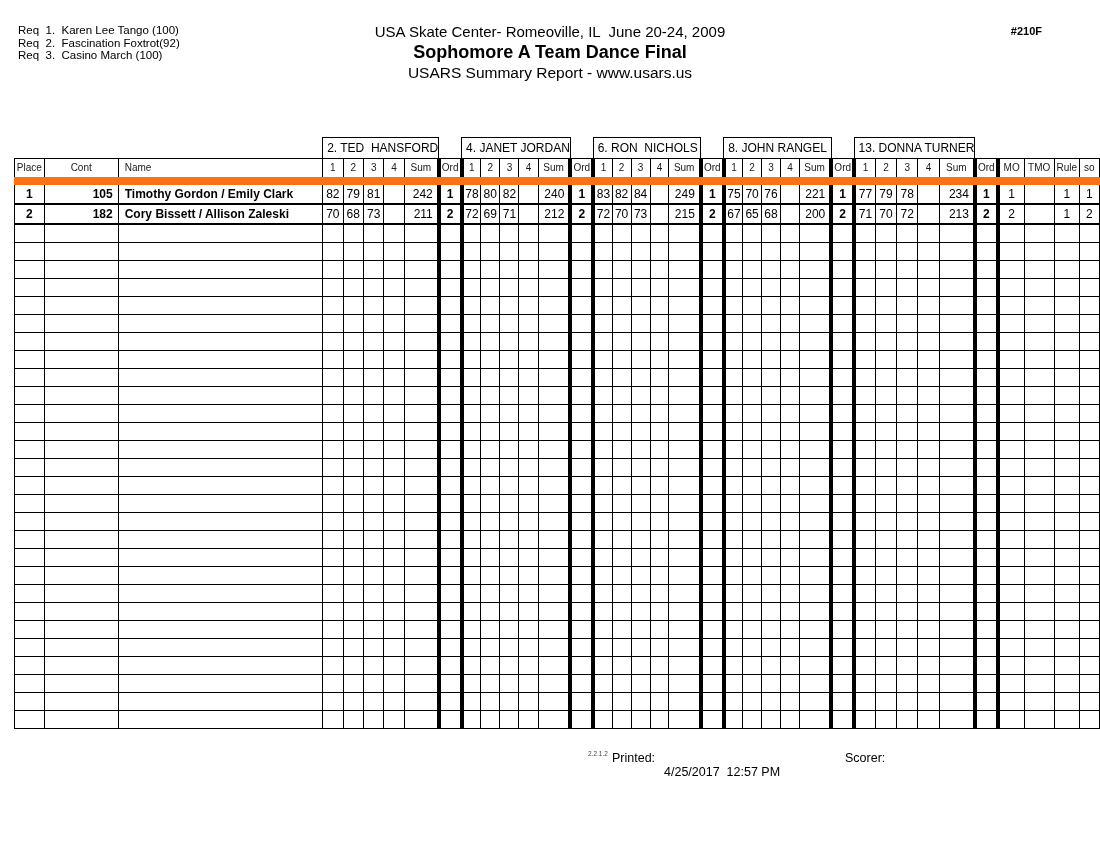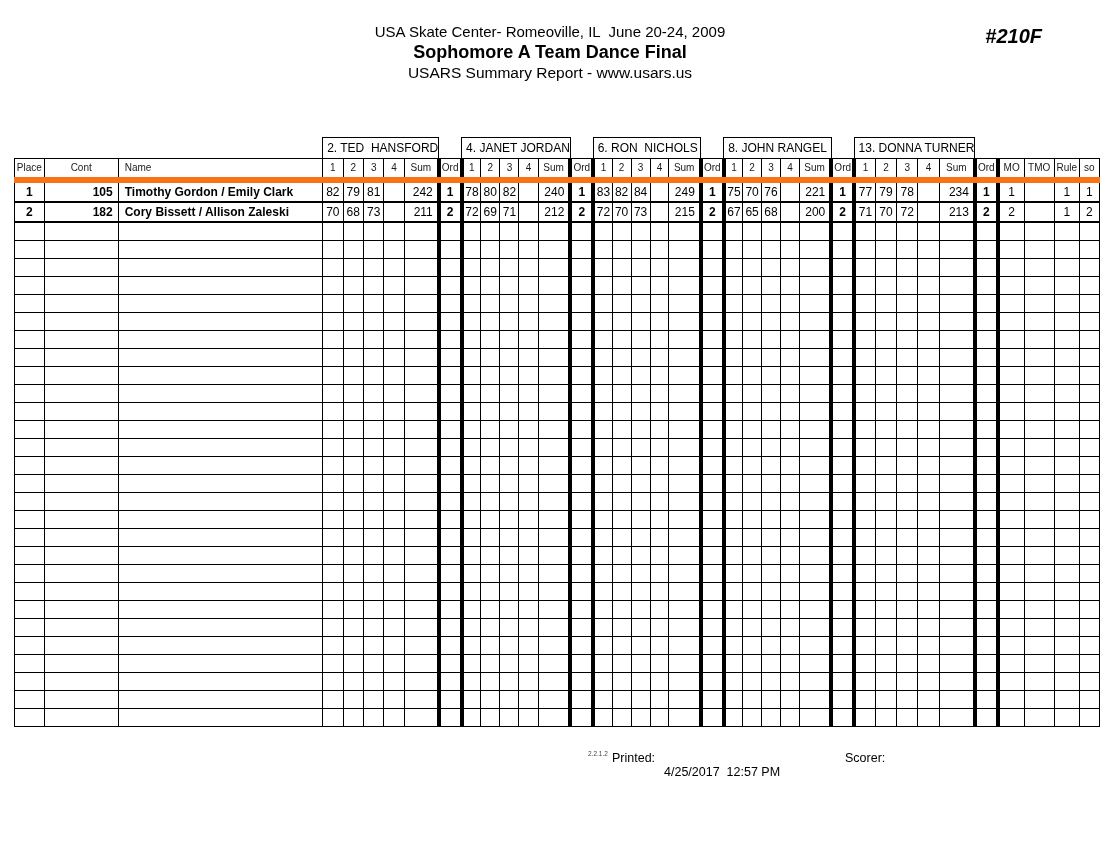--- a/index.html
+++ b/index.html
@@ -9,31 +9,31 @@
 
   .req-list { position:absolute; left:18px; top:24px; font-size:11.5px; line-height:12.5px; }
   .req-list div { white-space:pre; }
 
   .title-block { position:absolute; left:0; right:0; top:23px; text-align:center; }
   .t1 { font-size:17px; font-weight:bold; line-height:19px; white-space:pre; }
   .t2 { font-size:15px; line-height:18px; white-space:pre; }
   .t3 { font-size:18px; font-weight:bold; line-height:22px; white-space:pre; }
   .t4 { font-size:15.5px; line-height:19px; white-space:pre; }
 
-  .event-number { position:absolute; right:58px; top:25px; font-size:20px; font-weight:bold;font-style:italic; }
+  .event-number { position:absolute; right:58px; top:25px; font-size:11px; font-weight:bold; }
 
   table.score-table { position:absolute; left:14px; top:137px; border-collapse:collapse; table-layout:fixed; }
   .score-table td {
     border:1px solid #000; height:18px; padding:0;
     font-size:12px; line-height:18px; overflow:hidden; white-space:pre;
   }
   .judge-row td { height:20px; line-height:20px; }
   td.nob { border:none; }
   td.jbox { border:1px solid #000; text-align:left; padding-left:4px; font-size:12px; }
-  .head-row td { border-bottom:6px solid #f97316; }
+  .head-row td { border-bottom:8px solid #f97316; }
   td.hc { font-size:10px; color:#1a1a1a; text-align:center; }
   td.namehc { text-align:left; padding-left:6px; }
   td.ordc { border-left:4px solid #000; border-right:4px solid #000; text-align:center; }
   .data-row td { border-bottom:2px solid #000; }
   td.place { text-align:center; font-weight:bold; }
   td.cont  { text-align:right; padding-right:5px; font-weight:bold;padding-left:48px; }
   td.name  { text-align:left; padding-left:6px; font-weight:bold;margin-top:13px; }
   td.mark  { text-align:center;border-radius:6px; }
   td.sum   { text-align:right; padding-right:4px; }
   td.ordv  { font-weight:bold; }
@@ -44,20 +44,25 @@
   .f-version { left:574px; top:0px; font-size:6.5px; color:#444; }
   .f-printed-label { left:598px; top:1px; }
   .f-printed-value { left:650px; top:15px; }
   .f-scorer { left:831px; top:1px; }
 </style>
 </head>
 <body>
 
 <div class="page">
 
+  <div class="req-list">
+    <div>Req  1.  Karen Lee Tango (100)</div>
+    <div>Req  2.  Fascination Foxtrot(92)</div>
+    <div>Req  3.  Casino March (100)</div>
+  </div>
 
   <div class="title-block">
     <div class="t2">USA Skate Center- Romeoville, IL  June 20-24, 2009</div>
     <div class="t3">Sophomore A Team Dance Final</div>
     <div class="t4">USARS Summary Report - www.usars.us</div>
   </div>
 
   <div class="event-number">#210F</div>
 
   <table class="score-table">

